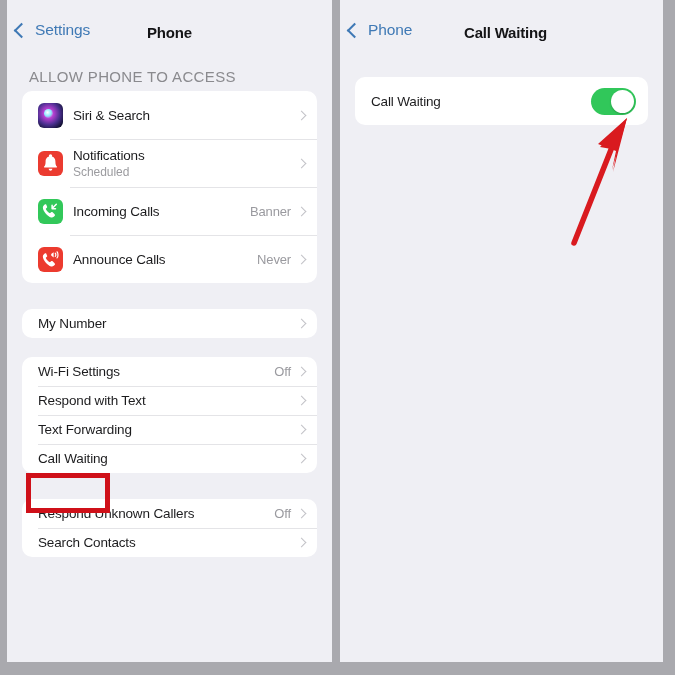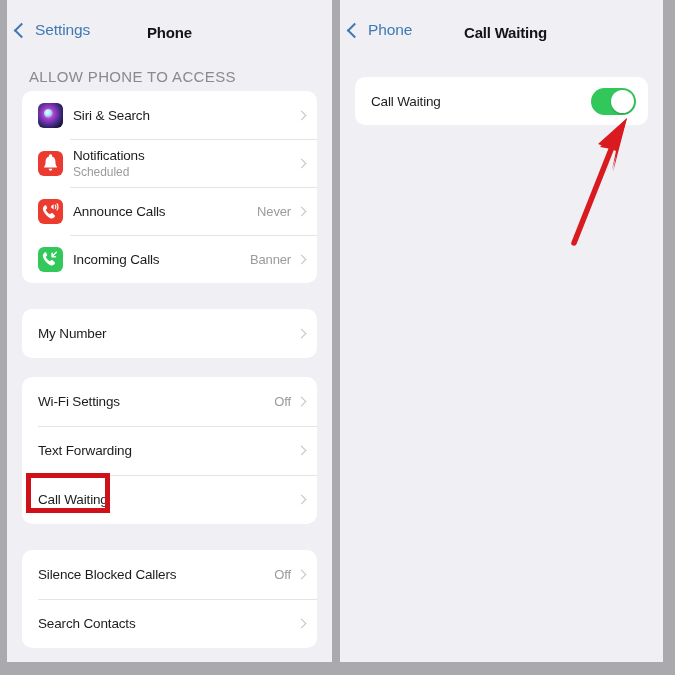--- a/index.html
+++ b/index.html
@@ -81,21 +81,21 @@
   .card {
     margin: 0 15px;
     background: #ffffff;
     border-radius: 10px;
     overflow: hidden;
   }
   .row {
     position: relative;
     display: flex;
     align-items: center;
-    height: 49px;
+    height: 29px;
     padding-left: 16px;
     padding-right: 12px;
     cursor: pointer;
   }
   .row.tall { height: 48px; }
   .row + .row::before {
     content: "";
     position: absolute;
     left: 16px;
     right: 0;
@@ -246,48 +246,48 @@
           </svg>
         </span>
         <span class="row-text">
           <span class="row-label">Notifications</span>
           <span class="row-sub">Scheduled</span>
         </span>
         <span class="chev-r"></span>
       </div>
 
       <div class="row tall has-icon">
+        <span class="appicon ic-incoming">
+          <svg class="glyph" viewBox="0 0 25 25">
+            <path d="M8.2 5.6c-.5-.5-1.2-.4-1.7.1l-1 1.1c-1 1.1-.8 2.9.3 4.9 1.1 2 2.9 4 4.6 5.3 1.9 1.5 3.9 2.1 5 1.1l1.2-1.1c.5-.5.5-1.2 0-1.7l-2-2c-.4-.4-1-.4-1.5 0l-.9.8c-.2.2-.5.2-.8 0-.7-.5-1.5-1.2-2.1-1.9-.6-.7-1.1-1.4-1.4-2-.1-.3-.1-.5.1-.7l.9-.8c.4-.4.4-1 0-1.5z" fill="#ffffff"></path>
+            <path d="M18.3 5.3l-4.2 4.2M14.1 6.3v3.4h3.4" stroke="#ffffff" stroke-width="1.5" fill="none" stroke-linecap="round" stroke-linejoin="round"></path>
+          </svg>
+        </span>
+        <span class="row-text">
+          <span class="row-label">Incoming Calls</span>
+        </span>
+        <span class="row-value">Banner</span>
+        <span class="chev-r"></span>
+      </div>
+
+      <div class="row tall has-icon">
         <span class="appicon ic-announce">
           <svg class="glyph" viewBox="0 0 25 25">
             <path d="M8.2 6.6c-.5-.5-1.2-.4-1.7.1l-1 1.1c-1 1.1-.8 2.9.3 4.9 1.1 2 2.9 4 4.6 5.3 1.9 1.5 3.9 2.1 5 1.1l1.2-1.1c.5-.5.5-1.2 0-1.7l-2-2c-.4-.4-1-.4-1.5 0l-.9.8c-.2.2-.5.2-.8 0-.7-.5-1.5-1.2-2.1-1.9-.6-.7-1.1-1.4-1.4-2-.1-.3-.1-.5.1-.7l.9-.8c.4-.4.4-1 0-1.5z" fill="#ffffff"></path>
             <path d="M15.6 5.2v5.2l-2.4-1.8v-1.6z" fill="#ffffff"></path>
             <path d="M17.3 6.2c.7.6.7 2.6 0 3.2M19 4.8c1.3 1.2 1.3 5 0 6.1" stroke="#ffffff" stroke-width="1.2" fill="none" stroke-linecap="round"></path>
           </svg>
         </span>
         <span class="row-text">
           <span class="row-label">Announce Calls</span>
         </span>
         <span class="row-value">Never</span>
         <span class="chev-r"></span>
       </div>
 
-      <div class="row tall has-icon">
-        <span class="appicon ic-incoming">
-          <svg class="glyph" viewBox="0 0 25 25">
-            <path d="M8.2 5.6c-.5-.5-1.2-.4-1.7.1l-1 1.1c-1 1.1-.8 2.9.3 4.9 1.1 2 2.9 4 4.6 5.3 1.9 1.5 3.9 2.1 5 1.1l1.2-1.1c.5-.5.5-1.2 0-1.7l-2-2c-.4-.4-1-.4-1.5 0l-.9.8c-.2.2-.5.2-.8 0-.7-.5-1.5-1.2-2.1-1.9-.6-.7-1.1-1.4-1.4-2-.1-.3-.1-.5.1-.7l.9-.8c.4-.4.4-1 0-1.5z" fill="#ffffff"></path>
-            <path d="M18.3 5.3l-4.2 4.2M14.1 6.3v3.4h3.4" stroke="#ffffff" stroke-width="1.5" fill="none" stroke-linecap="round" stroke-linejoin="round"></path>
-          </svg>
-        </span>
-        <span class="row-text">
-          <span class="row-label">Incoming Calls</span>
-        </span>
-        <span class="row-value">Banner</span>
-        <span class="chev-r"></span>
-      </div>
-
     </div>
 
     <div class="gap-lg"></div>
 
     <div class="card">
       <div class="row">
         <span class="row-label">My Number</span>
         <span class="chev-r"></span>
       </div>
     </div>
@@ -295,34 +295,38 @@
     <div class="gap-md"></div>
 
 
     <div class="card">
       <div class="row">
         <span class="row-label">Wi-Fi Settings</span>
         <span class="row-value">Off</span>
         <span class="chev-r"></span>
       </div>
       <div class="row">
+        <span class="row-label">Respond with Text</span>
+        <span class="chev-r"></span>
+      </div>
+      <div class="row">
         <span class="row-label">Text Forwarding</span>
         <span class="chev-r"></span>
       </div>
       <div class="row">
         <span class="row-label">Call Waiting</span>
         <span class="chev-r"></span>
       </div>
     </div>
 
     <div class="gap-lg"></div>
 
     <div class="card">
       <div class="row">
-        <span class="row-label">Silence Blocked Callers</span>
+        <span class="row-label">Respond Unknown Callers</span>
         <span class="row-value">Off</span>
         <span class="chev-r"></span>
       </div>
       <div class="row">
         <span class="row-label">Search Contacts</span>
         <span class="chev-r"></span>
       </div>
 
     </div>
 

